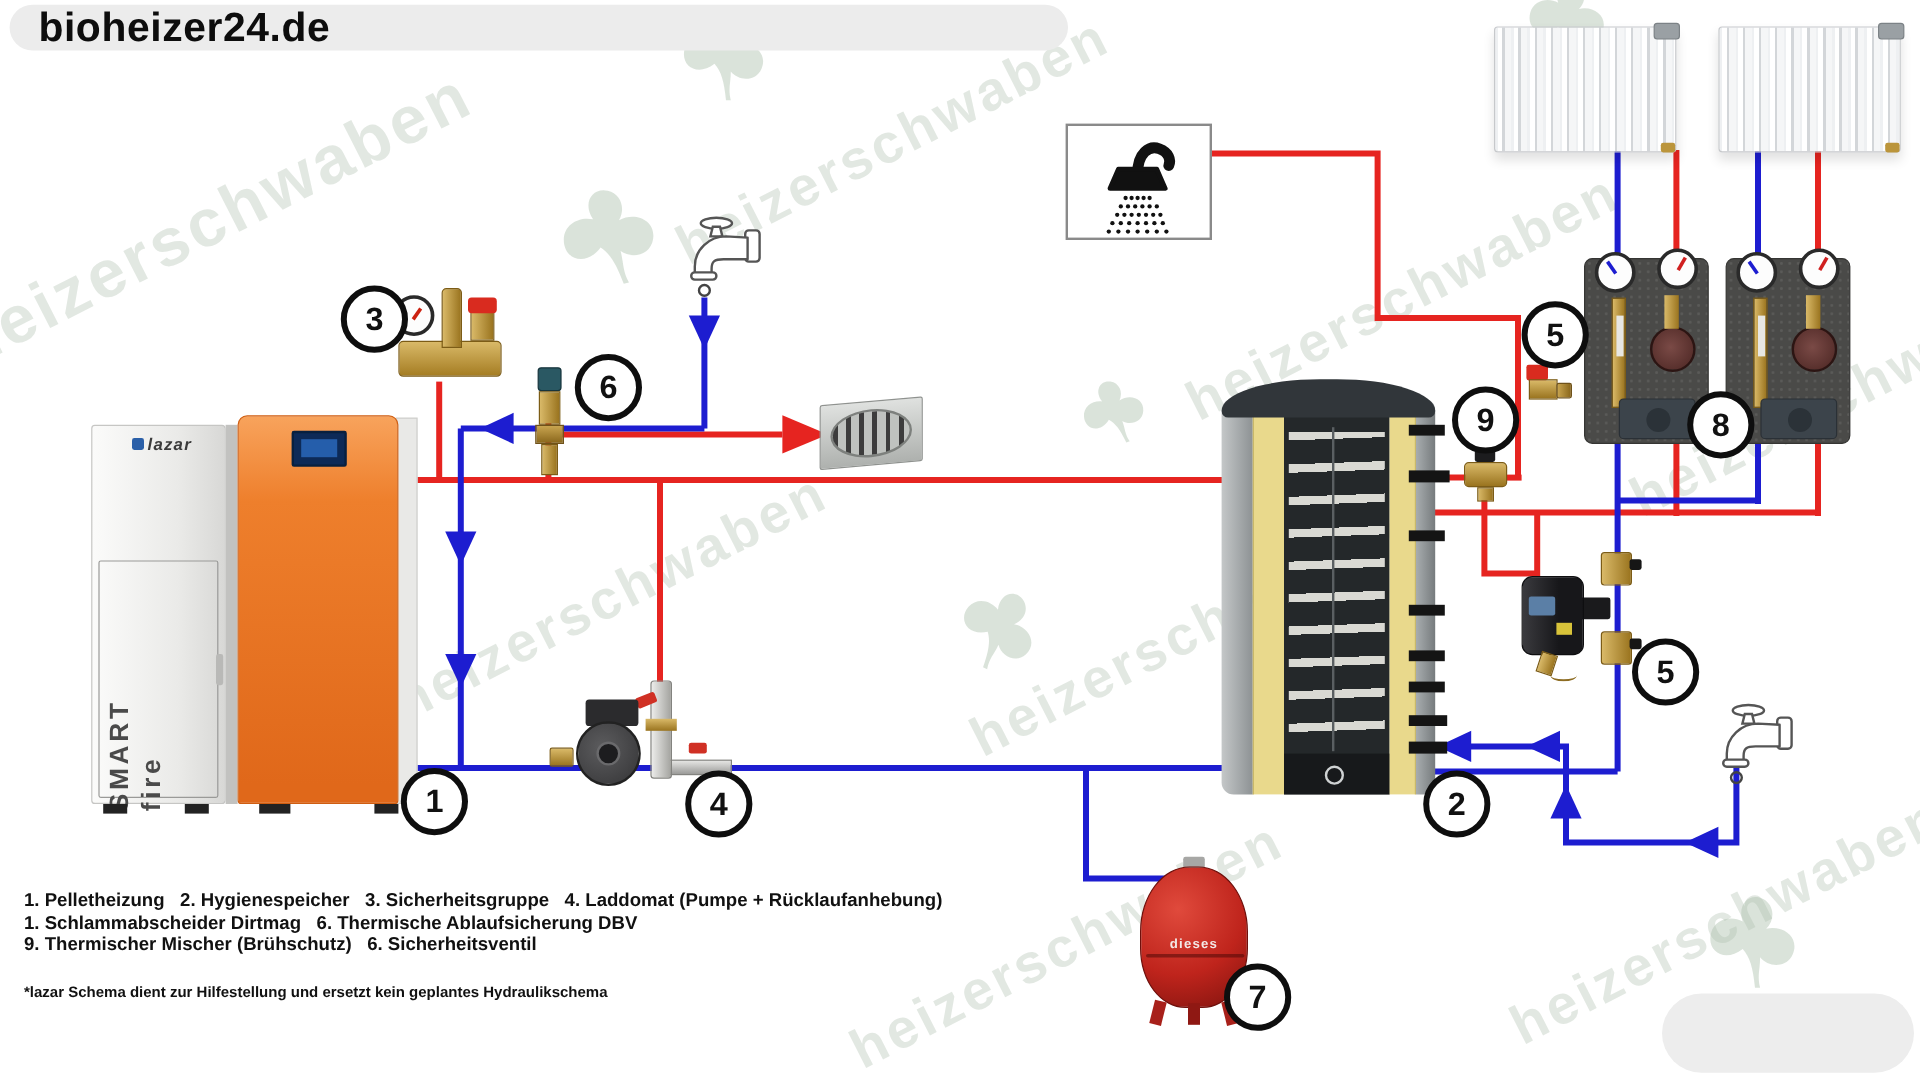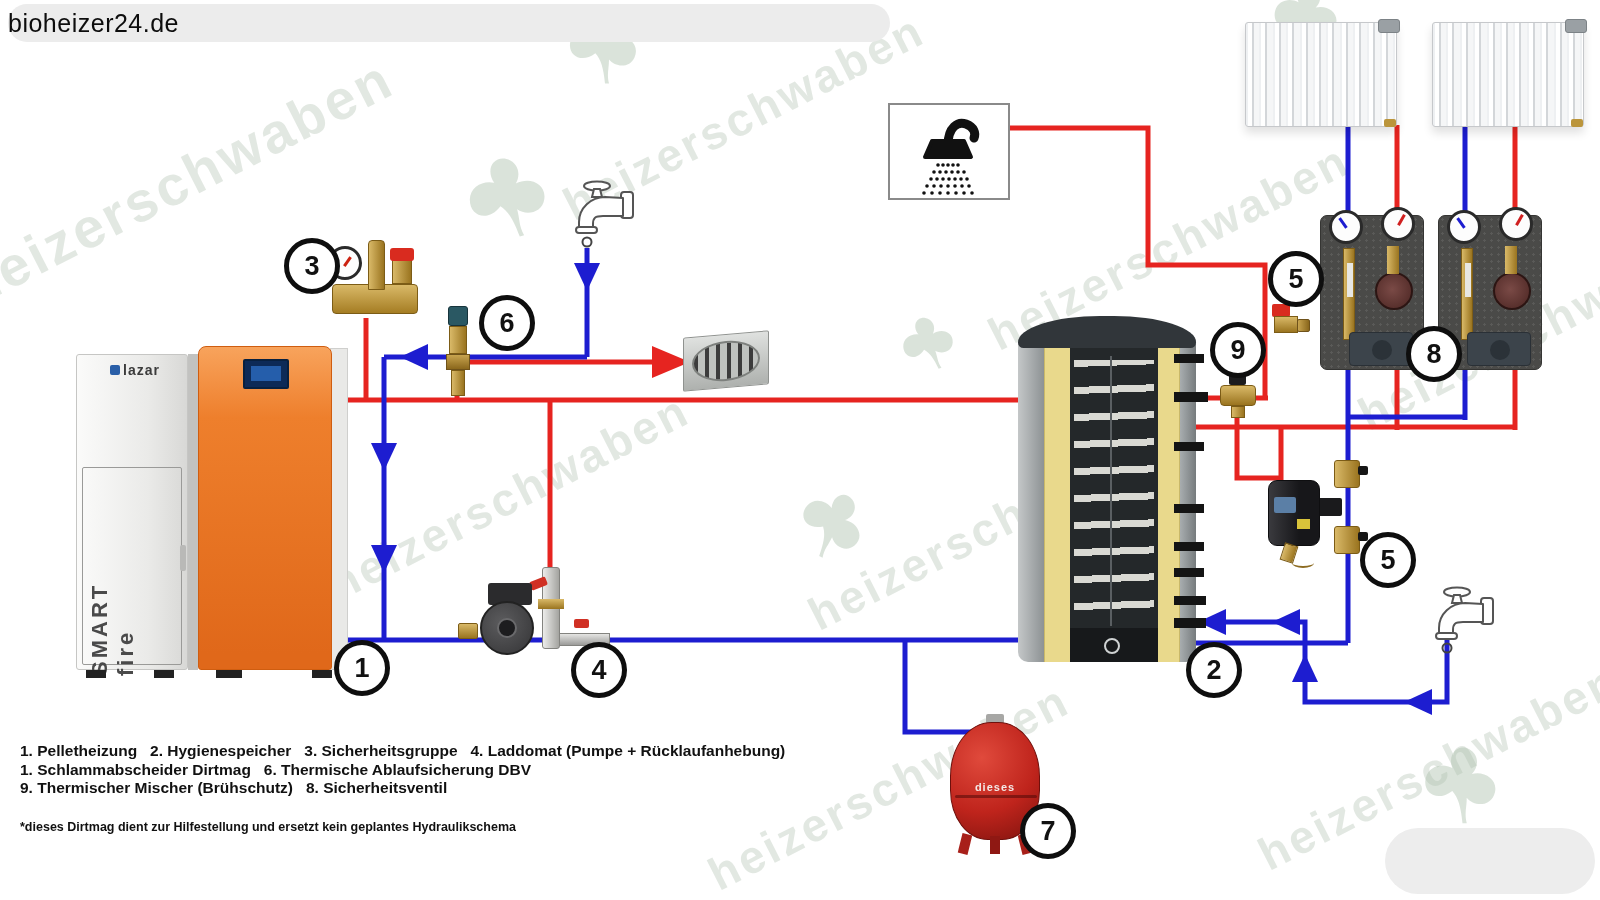--- a/index.html
+++ b/index.html
@@ -6,21 +6,21 @@
   .stage{position:relative;width:1600px;height:900px;background:#fff;overflow:hidden;
          font-family:"Liberation Sans",sans-serif;}
   
   .wm-text{position:absolute;font-weight:700;font-size:46px;letter-spacing:3px;
            color:rgba(158,180,158,.30);transform:rotate(-27deg);white-space:nowrap;z-index:0;}
   .leaf{position:absolute;z-index:0;}
   .gray-blob{position:absolute;background:#ededed;z-index:0;border-radius:40px;}
   
   .logo-band{position:absolute;left:8px;top:4px;width:882px;height:38px;border-radius:19px;
              background:var(--logo_band_gray);z-index:5;display:flex;align-items:center;}
-  .logo-band span{font-size:25px;font-weight:400;color:#0d0d0d;letter-spacing:.5px;}
+  .logo-band span{font-size:34px;font-weight:700;color:#0d0d0d;margin-left:24px;letter-spacing:.5px;}
   
   svg.pipes{position:absolute;left:0;top:0;z-index:2;}
   .pr{stroke:var(--pipe_supply);stroke-width:5;fill:none;}
   .pb{stroke:var(--pipe_return);stroke-width:5;fill:none;}
   .fr{fill:var(--pipe_supply);stroke:none;}
   .fb{fill:var(--pipe_return);stroke:none;}
   
   .comp{position:absolute;z-index:3;}
   .comp *{position:absolute;box-sizing:border-box;}
   .marker{position:absolute;z-index:6;width:46px;height:46px;border:5px solid #0e0e0e;border-radius:50%;
@@ -121,21 +121,21 @@
       <div style="left:5px;top:112px;width:100px;height:198px;border:1.5px solid #9a9a98;border-radius:2px;"></div>
       <span class="vmodel">SMART fire</span>
       <div style="left:103px;top:190px;width:6px;height:26px;background:#b9b9b7;border-radius:2px;"></div>
     </div>
     <div style="left:112px;top:8px;width:10px;height:316px;background:#c2c2c0;"></div>
     <div style="left:122px;top:0;width:134px;height:324px;background:linear-gradient(180deg,#f8a35c,#ee7f2c 22%,#e0681a 95%);border:1px solid #cf5d10;border-radius:8px 8px 3px 3px;">
       <div style="left:44px;top:12px;width:46px;height:30px;background:#0d2a57;border:2px solid #08203f;border-radius:2px;">
         <div style="left:6px;top:5px;width:30px;height:15px;background:#2c6bc0;opacity:.8;"></div>
       </div>
     </div>
-    <span style="left:34px;top:16px;font-size:14px;font-weight:700;color:#3b3b3b;letter-spacing:1px;">
+    <span style="left:34px;top:16px;font-size:14px;font-weight:700;color:#3b3b3b;letter-spacing:1px;font-style:italic;">
       <i style="position:static;display:inline-block;width:10px;height:10px;background:#2a5fa8;border-radius:2px;margin-right:3px;"></i><span style="position:static;">lazar</span>
     </span>
     <div style="left:10px;top:324px;width:20px;height:8px;background:#222;"></div>
     <div style="left:78px;top:324px;width:20px;height:8px;background:#222;"></div>
     <div style="left:140px;top:324px;width:26px;height:8px;background:#222;"></div>
     <div style="left:236px;top:324px;width:20px;height:8px;background:#222;"></div>
   </div>
 
   <div class="comp" style="left:1018px;top:316px;width:178px;height:348px;">
     <div style="left:0;top:16px;width:26px;height:330px;background:linear-gradient(90deg,#c4c7c8,#8d9294);border-radius:10px 0 0 10px;"></div>
@@ -341,17 +341,17 @@
   <div class="marker" style="left:1360px;top:532px;">5</div>
   <div class="marker" style="left:479px;top:295px;">6</div>
   <div class="marker" style="left:1020px;top:803px;">7</div>
   <div class="marker" style="left:1406px;top:326px;">8</div>
   <div class="marker" style="left:1210px;top:322px;">9</div>
   <div class="marker" style="left:1268px;top:251px;">5</div>
 
   <div class="legend">
     <div class="lln">1. Pelletheizung   2. Hygienespeicher   3. Sicherheitsgruppe   4. Laddomat (Pumpe + Rücklaufanhebung)</div>
     <div class="lln">1. Schlammabscheider Dirtmag   6. Thermische Ablaufsicherung DBV</div>
-    <div class="lln">9. Thermischer Mischer (Brühschutz)   8. Sicherheitsventil</div>
-    <div class="foot">*dieses Dirtmag dient zur Hilfestellung und ersetzt kein geplantes Hydraulikschema</div>
+    <div class="lln">9. Thermischer Mischer (Brühschutz)   6. Sicherheitsventil</div>
+    <div class="foot">*lazar Schema dient zur Hilfestellung und ersetzt kein geplantes Hydraulikschema</div>
   </div>
 
 </div>
 
 </body></html>

